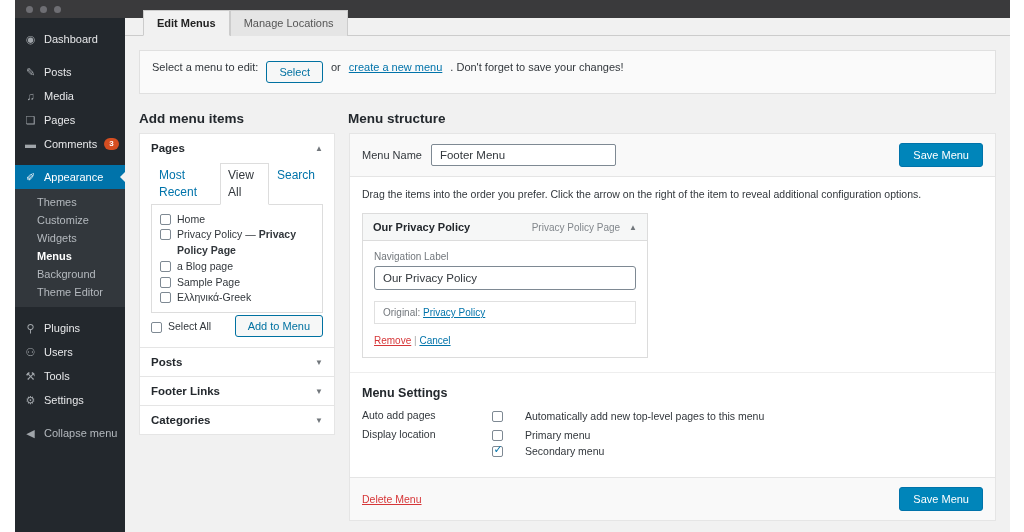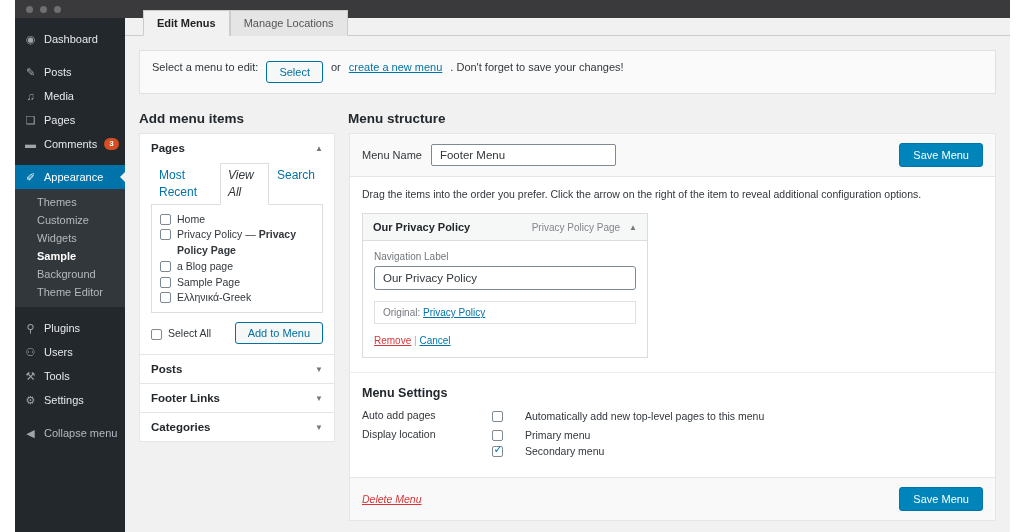--- a/index.html
+++ b/index.html
@@ -99,38 +99,38 @@
     padding: 8px 11px; font-size: 11.5px; font-weight: bold; color: #23282d;
   }
   .panel-head .arr { font-size: 8px; color: #72777c; }
   .panel-body { padding: 0 11px 10px 11px; }
   .subtabs { display: flex; gap: 0; border-bottom: 1px solid #ddd; margin-bottom: 0; }
   .subtab {
     font-size: 12px; color: #0073aa; padding: 3px 7px; line-height: 1.4;
     border: 1px solid transparent; position: relative; top: 1px;
   }
   .subtab.active {
-    color: #32373c; background: #fff; border: 1px solid #ddd; border-bottom-color: #fff; font-style: italic;
+    color: #32373c; background: #fff; border: 1px solid #ddd; border-bottom-color: #fff;
   }
   .list {
     border: 1px solid #ddd; border-top: none; padding: 7px 8px 6px 8px;
     max-height: 120px;
   }
   .li { display: flex; align-items: flex-start; gap: 6px; font-size: 10.5px; color: #32373c; line-height: 1.5; }
   .li.nest { padding-left: 13px; }
   .cb {
     width: 11px; height: 11px; border: 1px solid #7e8993; border-radius: 2px;
     background: #fff; flex: 0 0 auto; margin-top: 2px; position: relative;
   }
   .cb.checked::after {
     content: "✓"; position: absolute; left: 0.5px; top: -3px;
     font-size: 11px; color: #0073aa; line-height: 1;
   }
   .li b { font-weight: bold; }
-  .listfoot { display: flex; align-items: center; justify-content: space-between; margin-top: 9px; }
+  .listfoot { display: flex; align-items: center; justify-content: space-between; margin-top: 2px; }
   .selall { display: flex; align-items: center; gap: 6px; font-size: 10.5px; color: #32373c; }
 
   
   .rightcol { flex: 1; }
   .card { background: #fff; border: 1px solid #e5e5e5; }
   .card-head {
     background: #f9f9f9; border-bottom: 1px solid #e5e5e5;
     display: flex; align-items: center; padding: 9px 12px; gap: 9px;
   }
   .lbl { font-size: 11px; color: #32373c; }
@@ -170,21 +170,21 @@
 
   .settings { padding: 13px 12px 14px 12px; border-top: 1px solid #eee; }
   .h3 { font-size: 12.5px; font-weight: bold; color: #23282d; margin-bottom: 9px; }
   .srow { display: flex; font-size: 10.5px; color: #32373c; margin-bottom: 3px; }
   .srow .k { width: 130px; color: #32373c; }
   .opt { display: flex; align-items: center; gap: 22px; margin-bottom: 3px; }
   .cardfoot {
     border-top: 1px solid #e5e5e5; background: #f9f9f9;
     display: flex; align-items: center; padding: 9px 12px;
   }
-  a.del { color: #d63638; text-decoration: underline; font-size: 10.5px; font-style: italic; }
+  a.del { color: #d63638; text-decoration: underline; font-size: 10.5px; }
 </style>
 </head>
 <body>
 
 <div id="app">
 
   <div class="titlebar">
     <span class="dot"></span>
     <span class="dot"></span>
     <span class="dot"></span>
@@ -220,21 +220,21 @@
 
     <div class="side-item active">
       <span class="ico">✐</span>
       <span>Appearance</span>
     </div>
 
     <div class="submenu">
       <div class="sub-item">Themes</div>
       <div class="sub-item">Customize</div>
       <div class="sub-item">Widgets</div>
-      <div class="sub-item current">Sample</div>
+      <div class="sub-item current">Menus</div>
       <div class="sub-item">Background</div>
       <div class="sub-item">Theme Editor</div>
     </div>
 
     <div class="side-gap"></div>
     <div class="side-item">
       <span class="ico">⚲</span>
       <span>Plugins</span>
     </div>
     <div class="side-item">

